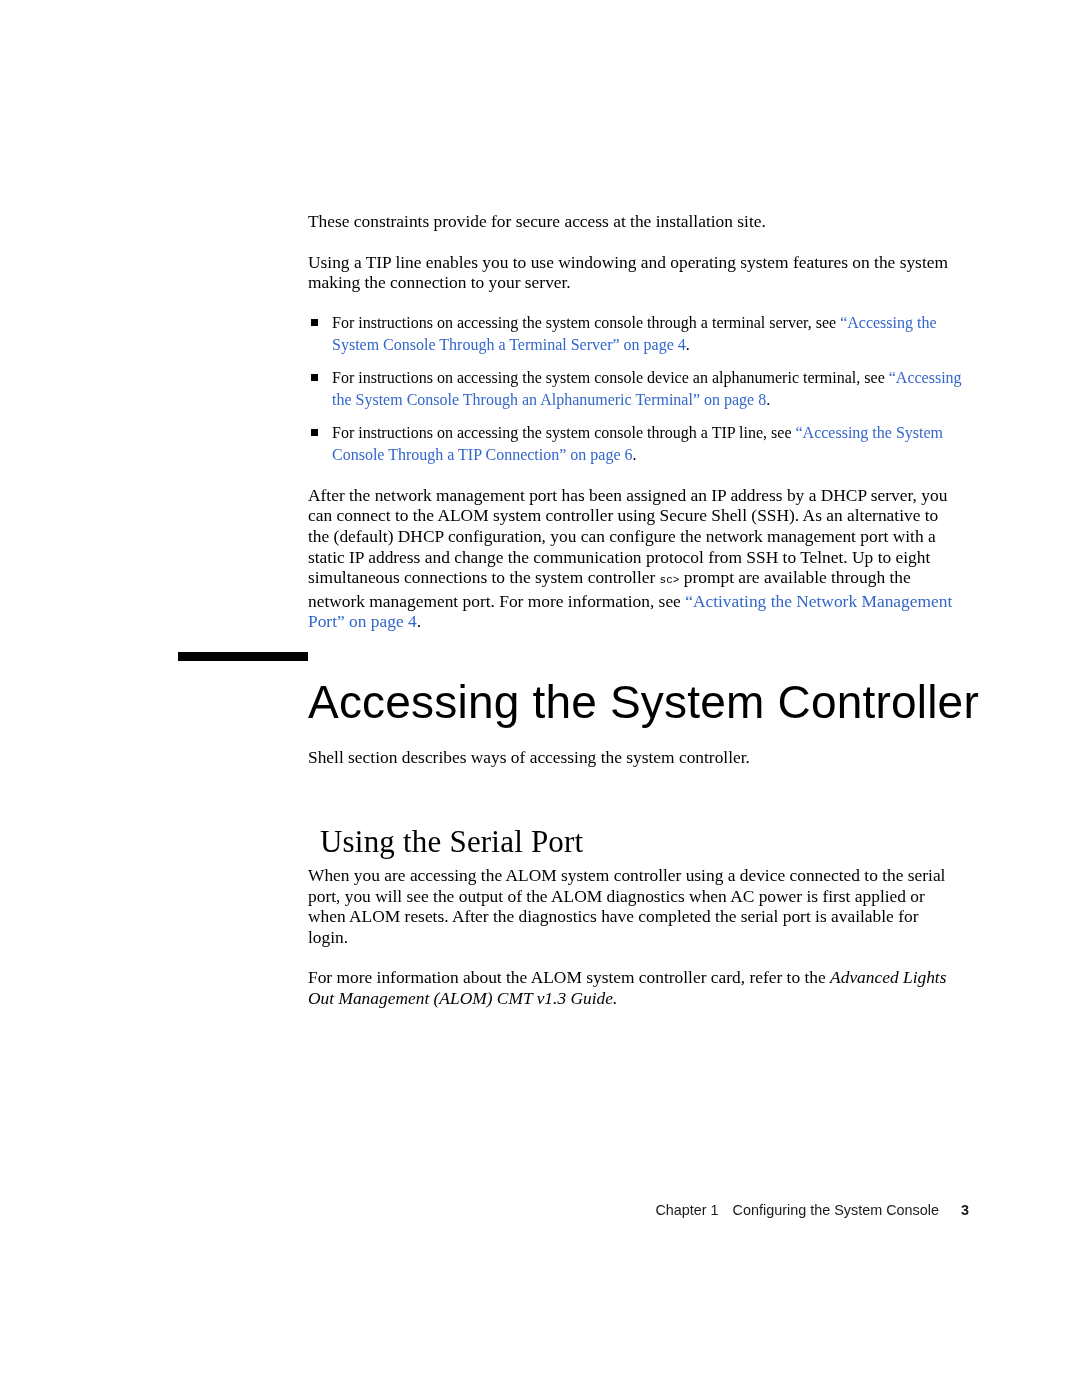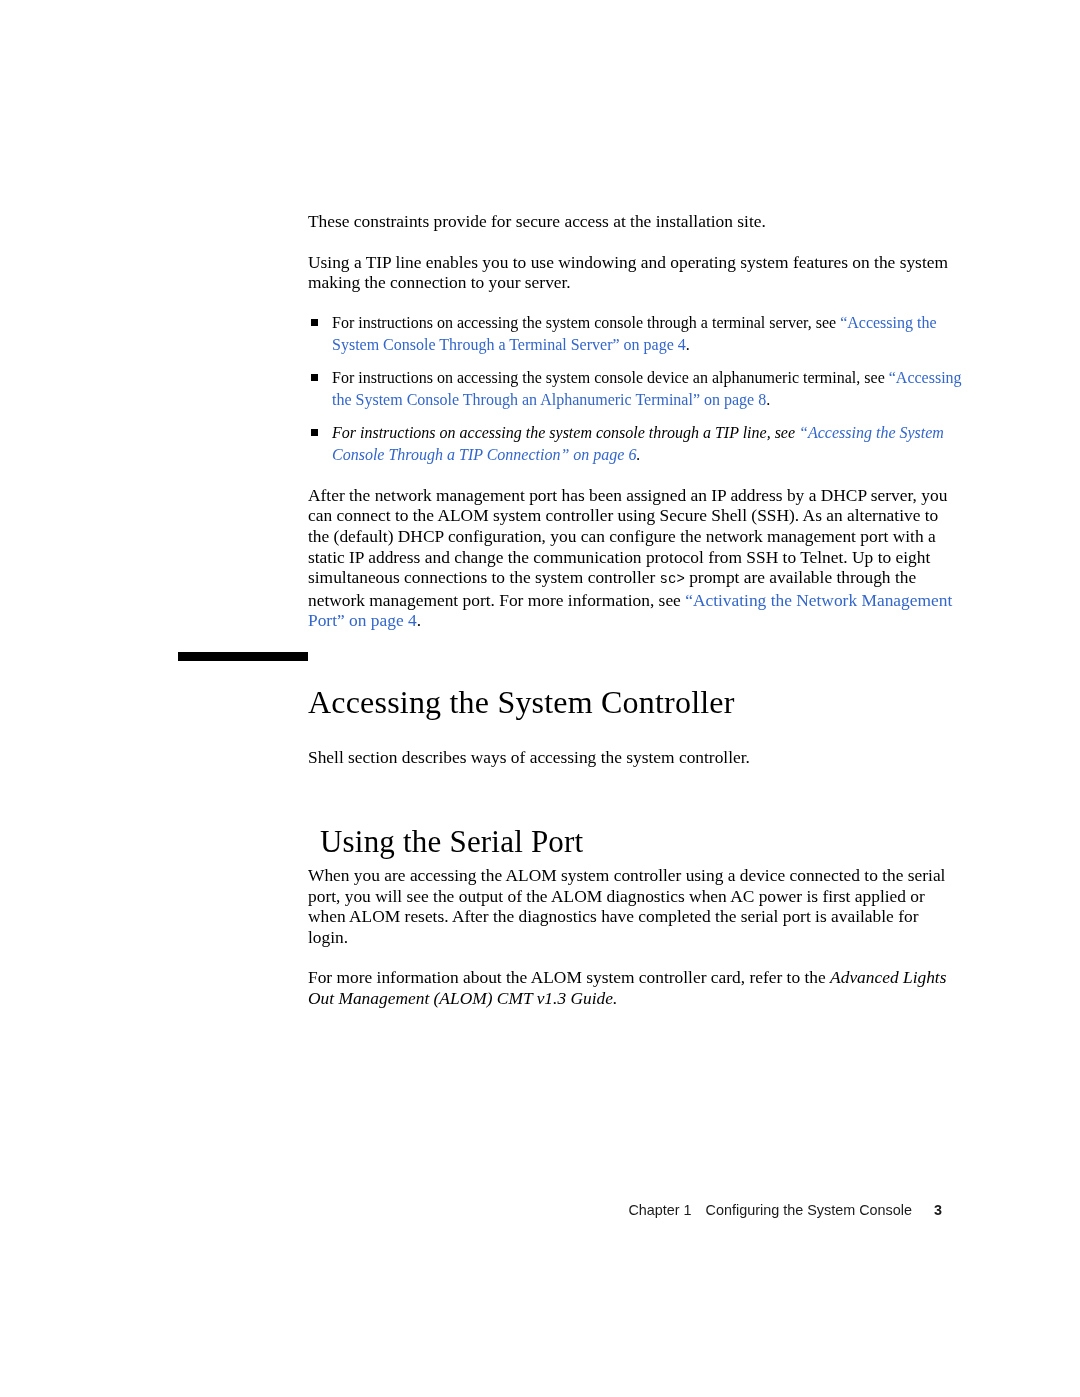--- a/index.html
+++ b/index.html
@@ -49,64 +49,64 @@
     margin: 0;
     padding: 0;
   }
   ul.bullets li {
     position: relative;
     padding-left: 24px;
     margin-bottom: 11px;
     font-size: 16px;
     line-height: 22px;
   }
-  ul.bullets li:last-child { margin-bottom: 0; font-style: italic; }
+  ul.bullets li:last-child { margin-bottom: 0; }
   .sq-bullet {
     position: absolute;
     left: 3px;
     top: 7px;
     width: 7px;
     height: 7px;
     background: #000;
     display: block;
   }
 
   a.xref, .xref {
     color: #3366cc;
     text-decoration: none;
   }
 
   code.mono {
     font-family: "Liberation Mono", "DejaVu Sans Mono", monospace;
-    font-size: 14px;
+    font-size: 11px;
     letter-spacing: 0px;
   }
 
   i.bookttl { font-style: italic; }
 
   
   .rule-bar {
     position: absolute;
     left: 178px;
     top: 652px;
     width: 130px;
     height: 9px;
     background: #000000;
   }
 
   h1.chapter-head {
     position: absolute;
     left: 308px;
     top: 678px;
     margin: 0;
-    font-size: 32px;
+    font-size: 46px;
     font-weight: 400;
     line-height: 48px;
     letter-spacing: 0.2px;
-    font-family: Liberation Serif, serif;
+    font-family: Liberation Sans, sans-serif;
     color: #000;
     white-space: nowrap;
   }
 
   .intro-para {
     position: absolute;
     left: 308px;
     top: 747px;
     width: 654px;
     font-size: 17.4px;
@@ -140,21 +140,21 @@
     left: 0;
     top: 1202px;
     width: 1080px;
     height: 22px;
     font-family: "Liberation Sans", "DejaVu Sans", sans-serif;
     font-size: 14.4px;
     color: #1a1a1a;
   }
   .footer-inner {
     position: absolute;
-    right: 138px;
+    right: 111px;
     top: 0;
     white-space: nowrap;
   }
   .footer-chapter { margin-right: 14px; }
   .footer-title { }
   .footer-page {
     font-weight: bold;
     margin-left: 22px;
   }
 </style>

